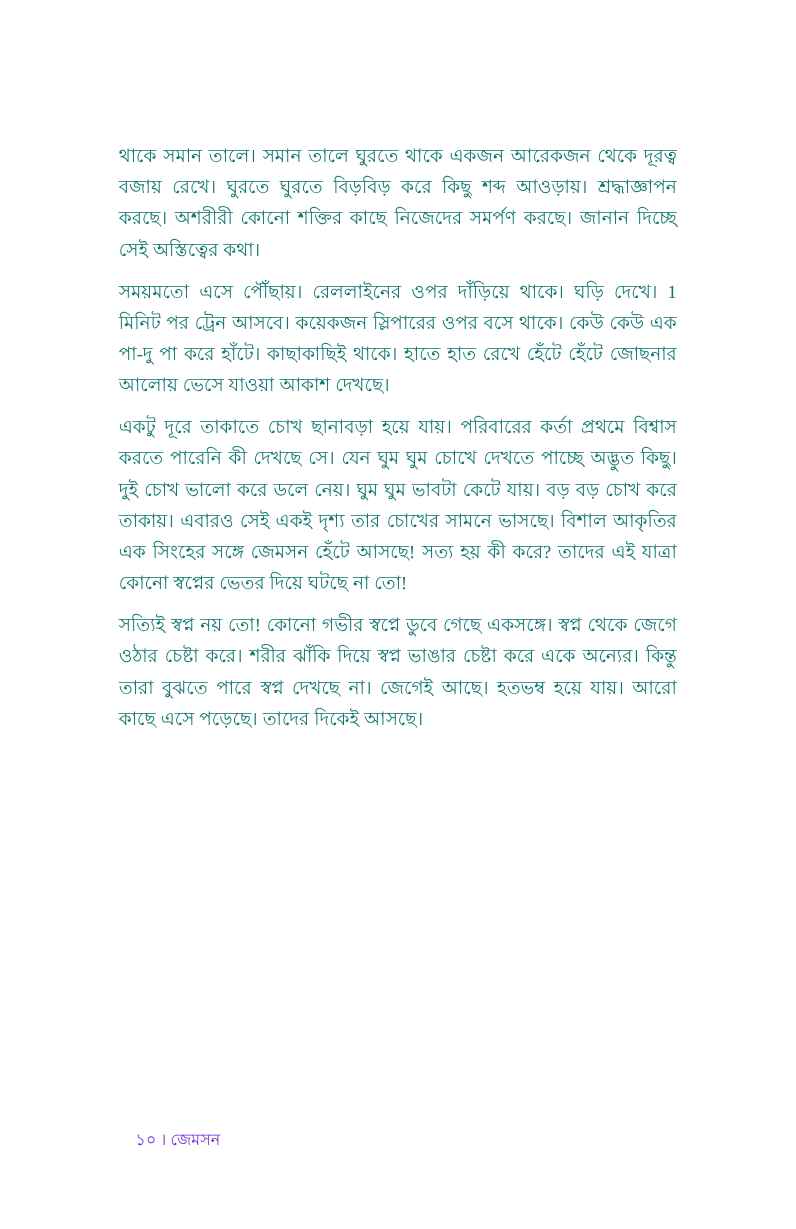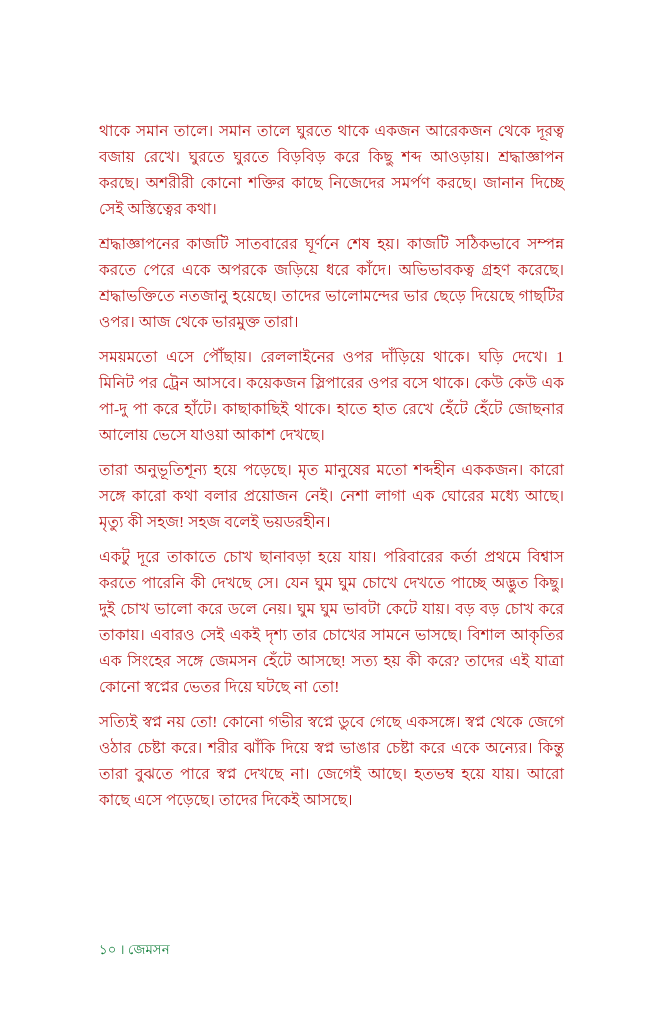--- a/index.html
+++ b/index.html
@@ -28,51 +28,50 @@
     width: 465px;
   }
   .para {
     margin: 0 0 9px 0;
     padding: 0;
     font-size: 15.4px;
     line-height: 26px;
     text-align: justify;
     text-justify: inter-word;
     word-spacing: 0.02em;
-    color: #b91c1c;
+    color: #0f766e;
     font-family: "Liberation Serif", "DejaVu Serif", serif;
   }
   .para:last-of-type {
     margin-bottom: 0;
   }
   .page-footer {
     position: absolute;
     left: 99px;
     top: 940px;
     width: 465px;
   }
   .folio {
     font-size: 13.2px;
     line-height: 20px;
     letter-spacing: 0.01em;
-    color: #15803d;
+    color: #6d28d9;
     white-space: pre;
     font-family: "Liberation Serif", "DejaVu Serif", serif;
+    margin-left: 14px;
   }
 </style>
 </head>
 <body>
 
 <div class="page">
 
   <div class="text-block">
     <p class="para">থাকে সমান তালে। সমান তালে ঘুরতে থাকে একজন আরেকজন থেকে দূরত্ব বজায় রেখে। ঘুরতে ঘুরতে বিড়বিড় করে কিছু শব্দ আওড়ায়। শ্রদ্ধাজ্ঞাপন করছে। অশরীরী কোনো শক্তির কাছে নিজেদের সমর্পণ করছে। জানান দিচ্ছে সেই অস্তিত্বের কথা।</p>
-    <p class="para">শ্রদ্ধাজ্ঞাপনের কাজটি সাতবারের ঘূর্ণনে শেষ হয়। কাজটি সঠিকভাবে সম্পন্ন করতে পেরে একে অপরকে জড়িয়ে ধরে কাঁদে। অভিভাবকত্ব গ্রহণ করেছে। শ্রদ্ধাভক্তিতে নতজানু হয়েছে। তাদের ভালোমন্দের ভার ছেড়ে দিয়েছে গাছটির ওপর। আজ থেকে ভারমুক্ত তারা।</p>
     <p class="para">সময়মতো এসে পৌঁছায়। রেললাইনের ওপর দাঁড়িয়ে থাকে। ঘড়ি দেখে। 1 মিনিট পর ট্রেন আসবে। কয়েকজন স্লিপারের ওপর বসে থাকে। কেউ কেউ এক পা-দু পা করে হাঁটে। কাছাকাছিই থাকে। হাতে হাত রেখে হেঁটে হেঁটে জোছনার আলোয় ভেসে যাওয়া আকাশ দেখছে।</p>
-    <p class="para">তারা অনুভূতিশূন্য হয়ে পড়েছে। মৃত মানুষের মতো শব্দহীন এককজন। কারো সঙ্গে কারো কথা বলার প্রয়োজন নেই। নেশা লাগা এক ঘোরের মধ্যে আছে। মৃত্যু কী সহজ! সহজ বলেই ভয়ডরহীন।</p>
     <p class="para">একটু দূরে তাকাতে চোখ ছানাবড়া হয়ে যায়। পরিবারের কর্তা প্রথমে বিশ্বাস করতে পারেনি কী দেখছে সে। যেন ঘুম ঘুম চোখে দেখতে পাচ্ছে অদ্ভুত কিছু। দুই চোখ ভালো করে ডলে নেয়। ঘুম ঘুম ভাবটা কেটে যায়। বড় বড় চোখ করে তাকায়। এবারও সেই একই দৃশ্য তার চোখের সামনে ভাসছে। বিশাল আকৃতির এক সিংহের সঙ্গে জেমসন হেঁটে আসছে! সত্য হয় কী করে? তাদের এই যাত্রা কোনো স্বপ্নের ভেতর দিয়ে ঘটছে না তো!</p>
     <p class="para">সত্যিই স্বপ্ন নয় তো! কোনো গভীর স্বপ্নে ডুবে গেছে একসঙ্গে। স্বপ্ন থেকে জেগে ওঠার চেষ্টা করে। শরীর ঝাঁকি দিয়ে স্বপ্ন ভাঙার চেষ্টা করে একে অন্যের। কিন্তু তারা বুঝতে পারে স্বপ্ন দেখছে না। জেগেই আছে। হতভম্ব হয়ে যায়। আরো কাছে এসে পড়েছে। তাদের দিকেই আসছে।</p>
   </div>
 
   <div class="page-footer">
     <span class="folio">১০ । জেমসন</span>
   </div>
 
 </div>
 

